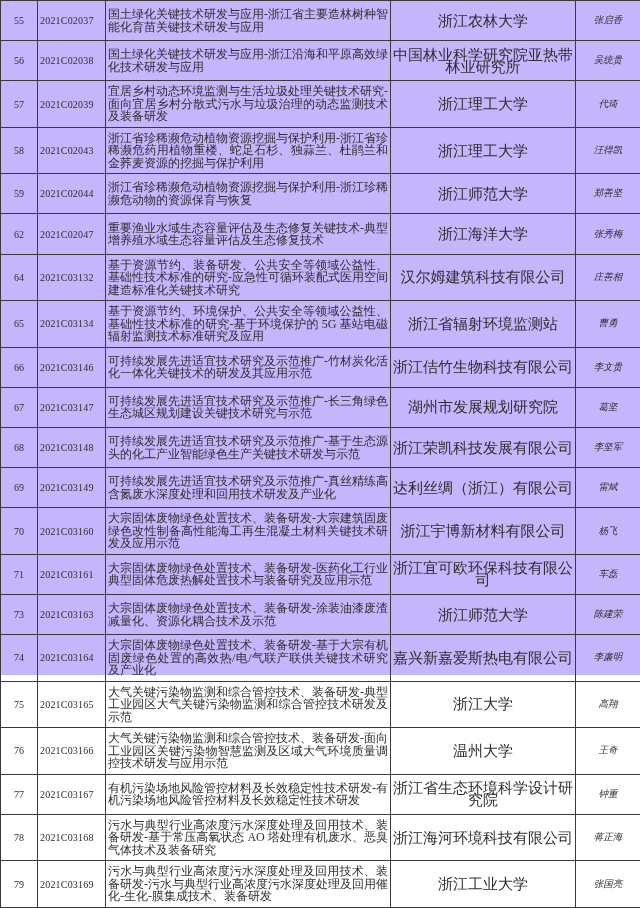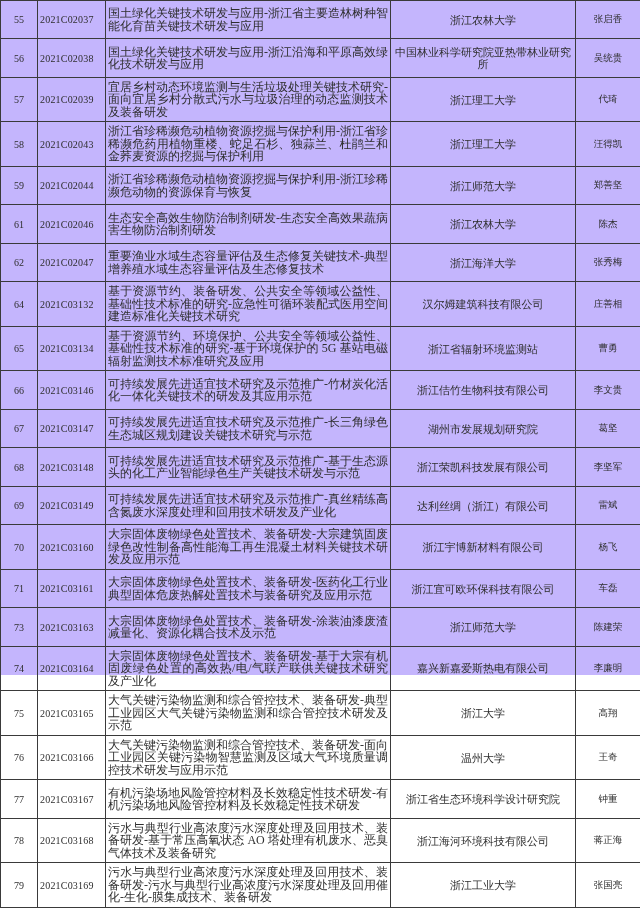--- a/index.html
+++ b/index.html
@@ -44,27 +44,28 @@
     text-align: left;
     font-size: 12px;
     line-height: 12.5px;
     padding-left: 3px;
     padding-right: 3px;
     word-break: break-all;
     text-align: justify;
   }
   td.c-org {
     text-align: center;
-    font-size: 11px;
+    font-size: 15px;
     line-height: 12px;
   }
   td.c-leader {
     text-align: center;
     font-size: 9.5px;
     white-space: nowrap;
+    font-style: italic;
   }
 </style>
 </head>
 <body>
 
 <div class="sheet">
   <table class="grid">
     <colgroup>
       <col style="width:37px">
       <col style="width:68px">
@@ -102,27 +103,20 @@
           <td class="c-leader">汪得凯</td>
         </tr>
         <tr class="row">
           <td class="c-index">59</td>
           <td class="c-code">2021C02044</td>
           <td class="c-title">浙江省珍稀濒危动植物资源挖掘与保护利用-浙江珍稀濒危动物的资源保育与恢复</td>
           <td class="c-org">浙江师范大学</td>
           <td class="c-leader">郑善坚</td>
         </tr>
         <tr class="row">
-          <td class="c-index">61</td>
-          <td class="c-code">2021C02046</td>
-          <td class="c-title">生态安全高效生物防治制剂研发-生态安全高效果蔬病害生物防治制剂研发</td>
-          <td class="c-org">浙江农林大学</td>
-          <td class="c-leader">陈杰</td>
-        </tr>
-        <tr class="row">
           <td class="c-index">62</td>
           <td class="c-code">2021C02047</td>
           <td class="c-title">重要渔业水域生态容量评估及生态修复关键技术-典型增养殖水域生态容量评估及生态修复技术</td>
           <td class="c-org">浙江海洋大学</td>
           <td class="c-leader">张秀梅</td>
         </tr>
         <tr class="row">
           <td class="c-index">64</td>
           <td class="c-code">2021C03132</td>
           <td class="c-title">基于资源节约、装备研发、公共安全等领域公益性、基础性技术标准的研究-应急性可循环装配式医用空间建造标准化关键技术研究</td>

